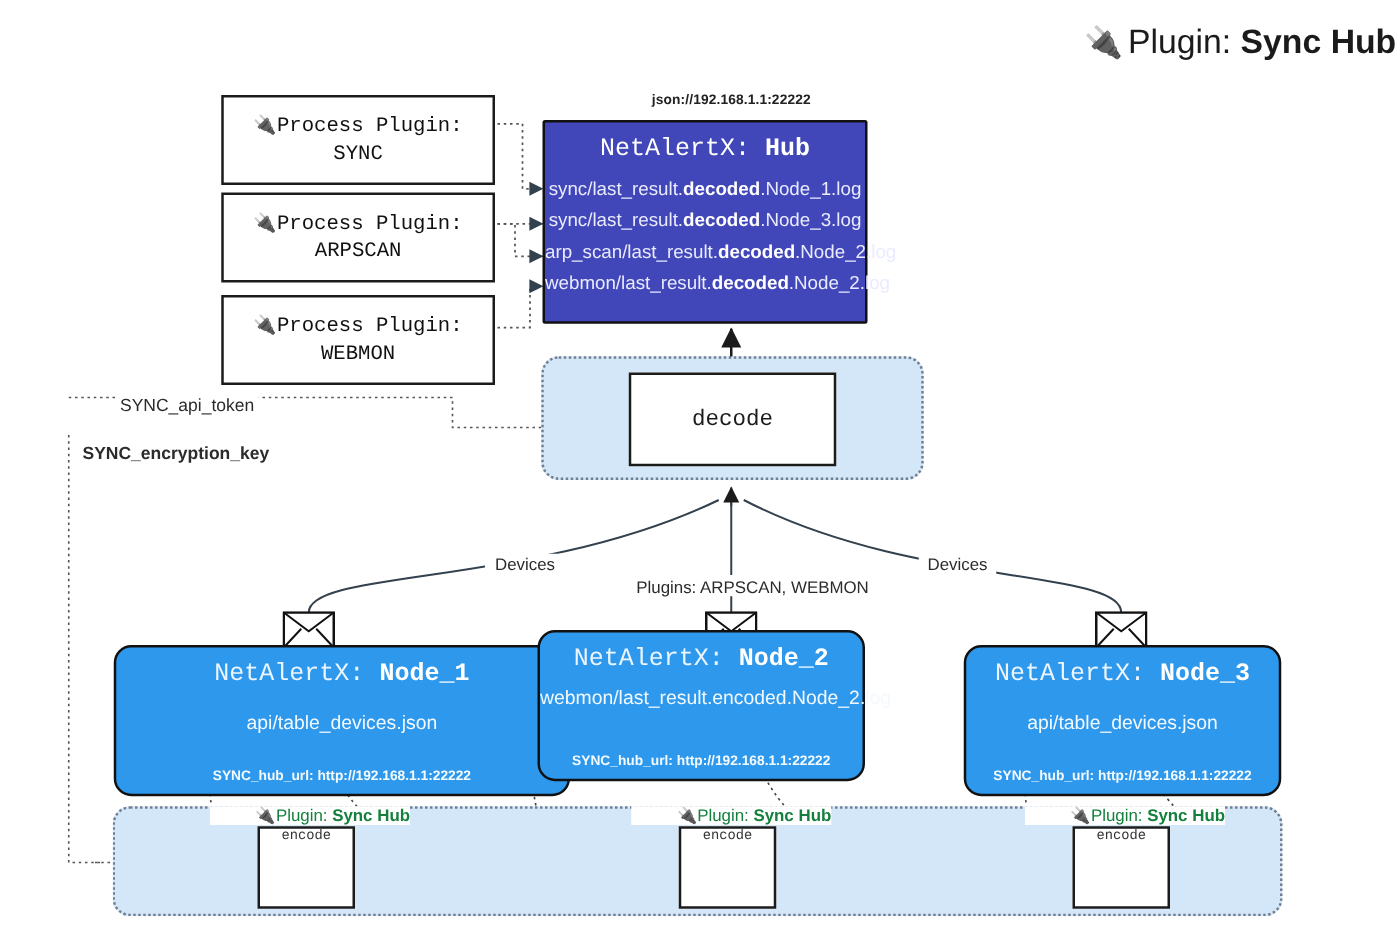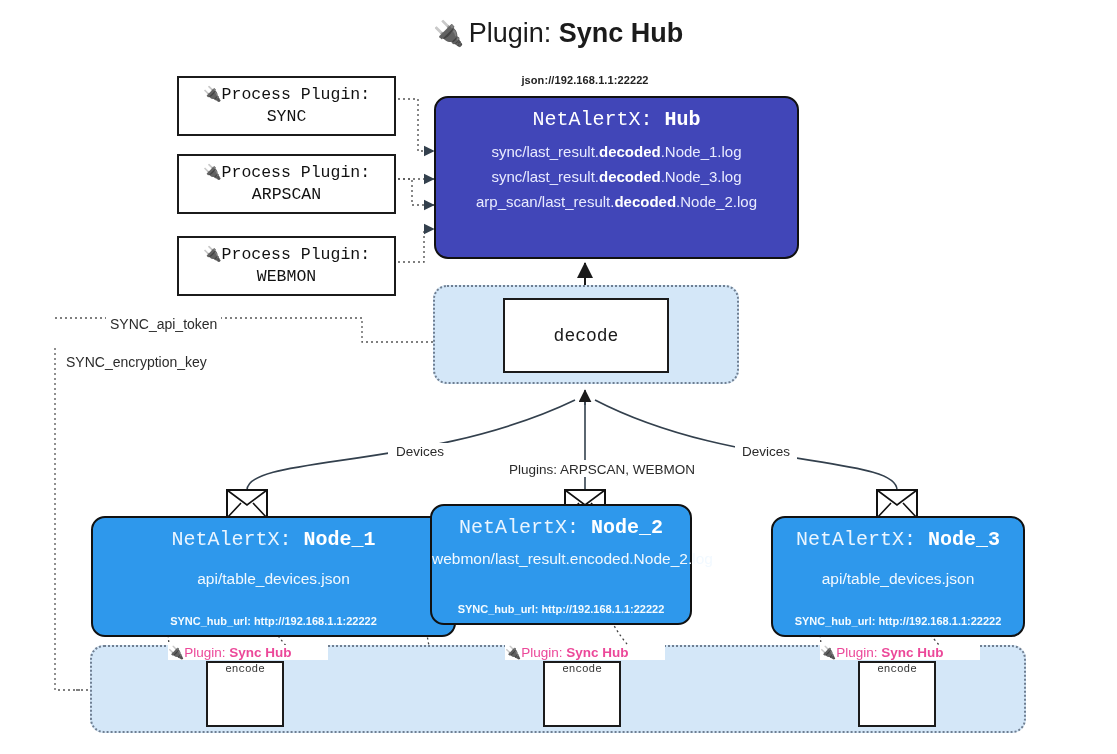--- a/index.html
+++ b/index.html
@@ -4,43 +4,43 @@
 <style>
   html,body{margin:0;padding:0;background:#ffffff;}
   body{width:1117px;height:754px;font-family:"Liberation Sans",sans-serif;color:#222;}
   #stage{position:relative;width:1117px;height:754px;overflow:hidden;}
   #edges{position:absolute;left:0;top:0;width:1117px;height:754px;pointer-events:none;}
 
   .abs{position:absolute;box-sizing:border-box;}
 
   
   .title{
-    left:0;top:18px;width:1117px;text-align:center;
+    left:0;top:18px;width:1117px;text-align:right;
     font-size:27px;color:#1b1b1b;white-space:nowrap;
   }
   .title .plug{font-size:25px;margin-right:4px;}
   .title .lead{font-weight:400;}
   .title .strong{font-weight:bold;}
 
   
   .procbox{
-    width:219px;height:60px;border:2px solid #1b1b1b;background:#fff;
+    width:219px;height:72px;border:2px solid #1b1b1b;background:#fff;
     font-family:"Liberation Mono","DejaVu Sans Mono",monospace;
     font-size:16.5px;line-height:1.32;color:#111;
     display:flex;flex-direction:column;align-items:center;justify-content:center;
     text-align:center;
   }
   .procbox .l1{display:block;white-space:nowrap;}
   .procbox .l1 .plug{font-family:"DejaVu Sans",sans-serif;font-size:15px;}
   .procbox .l2{display:block;}
 
   
   .hub{
-    left:434px;top:96px;width:365px;height:163px;
-    background:#4146b8;border:2px solid #111;border-radius:14px;
+    left:434px;top:96px;width:260px;height:163px;
+    background:#4146b8;border:2px solid #111;border-radius:2px;
     color:#eef0ff;padding-top:10px;
   }
   .hub .htitle{
     font-family:"Liberation Mono","DejaVu Sans Mono",monospace;
     font-size:20px;text-align:center;color:#fff;margin-bottom:9px;white-space:nowrap;
   }
   .hub .htitle b{font-weight:bold;}
   .hub .row{
     font-size:15px;line-height:1.66;color:#e9ebff;white-space:nowrap;text-align:center;
   }
@@ -83,21 +83,21 @@
   }
   .node .nbody{margin-top:16px;}
   .node.n2 .nbody{margin-top:8px;}
 
   
   .band{
     left:90px;top:645px;width:936px;height:88px;
     background:#d4e7f8;border:2px dotted #6f7f92;border-radius:14px;
   }
   .bandlabel{
-    font-size:13.5px;color:#ec4899;white-space:nowrap;text-align:left;
+    font-size:13.5px;color:#15803d;white-space:nowrap;text-align:right;
   }
   .bandlabel .plug{font-size:13px;}
   .bandlabel b{font-weight:bold;}
   .encbox{
     width:78px;height:66px;background:#fff;border:2px solid #1b1b1b;
     display:flex;justify-content:center;
     font-family:"Liberation Mono","DejaVu Sans Mono",monospace;font-size:11px;color:#333;
   }
 
   
@@ -199,29 +199,30 @@
     <span class="l1"><span class="plug">🔌</span><span>Process Plugin:</span></span>
     <span class="l2">WEBMON</span>
   </div>
 
   <div class="abs hublabel">json://192.168.1.1:22222</div>
   <div class="abs hub">
     <div class="htitle"><span>NetAlertX: </span><b>Hub</b></div>
     <div class="row"><span>sync/last_result.</span><b>decoded</b><span>.Node_1.log</span></div>
     <div class="row"><span>sync/last_result.</span><b>decoded</b><span>.Node_3.log</span></div>
     <div class="row wide"><span>arp_scan/last_result.</span><b>decoded</b><span>.Node_2.log</span></div>
+    <div class="row wide"><span>webmon/last_result.</span><b>decoded</b><span>.Node_2.log</span></div>
   </div>
 
   <div class="abs decodegroup"></div>
   <div class="abs decodebox">
     <span>decode</span>
   </div>
 
-  <div class="abs keylabel" style="left:106px;top:316px;">SYNC_api_token</div>
-  <div class="abs keylabel" style="left:62px;top:354px;">SYNC_encryption_key</div>
+  <div class="abs keylabel" style="left:92px;top:316px;">SYNC_api_token</div>
+  <div class="abs keylabel" style="left:62px;top:354px;font-weight:bold;">SYNC_encryption_key</div>
 
   <div class="abs" style="left:226px;top:489px;">
     <svg width="42" height="30" viewBox="0 0 42 30">
         <rect x="1" y="1" width="40" height="28" fill="#fff" stroke="#111" stroke-width="2"></rect>
         <path d="M1,1 L21,16 L41,1" fill="none" stroke="#111" stroke-width="1.6"></path>
         <path d="M1,29 L15,14 M41,29 L27,14" fill="none" stroke="#111" stroke-width="1.6"></path>
       </svg>
   </div>
   <div class="abs" style="left:564px;top:489px;">
     <svg width="42" height="30" viewBox="0 0 42 30">

